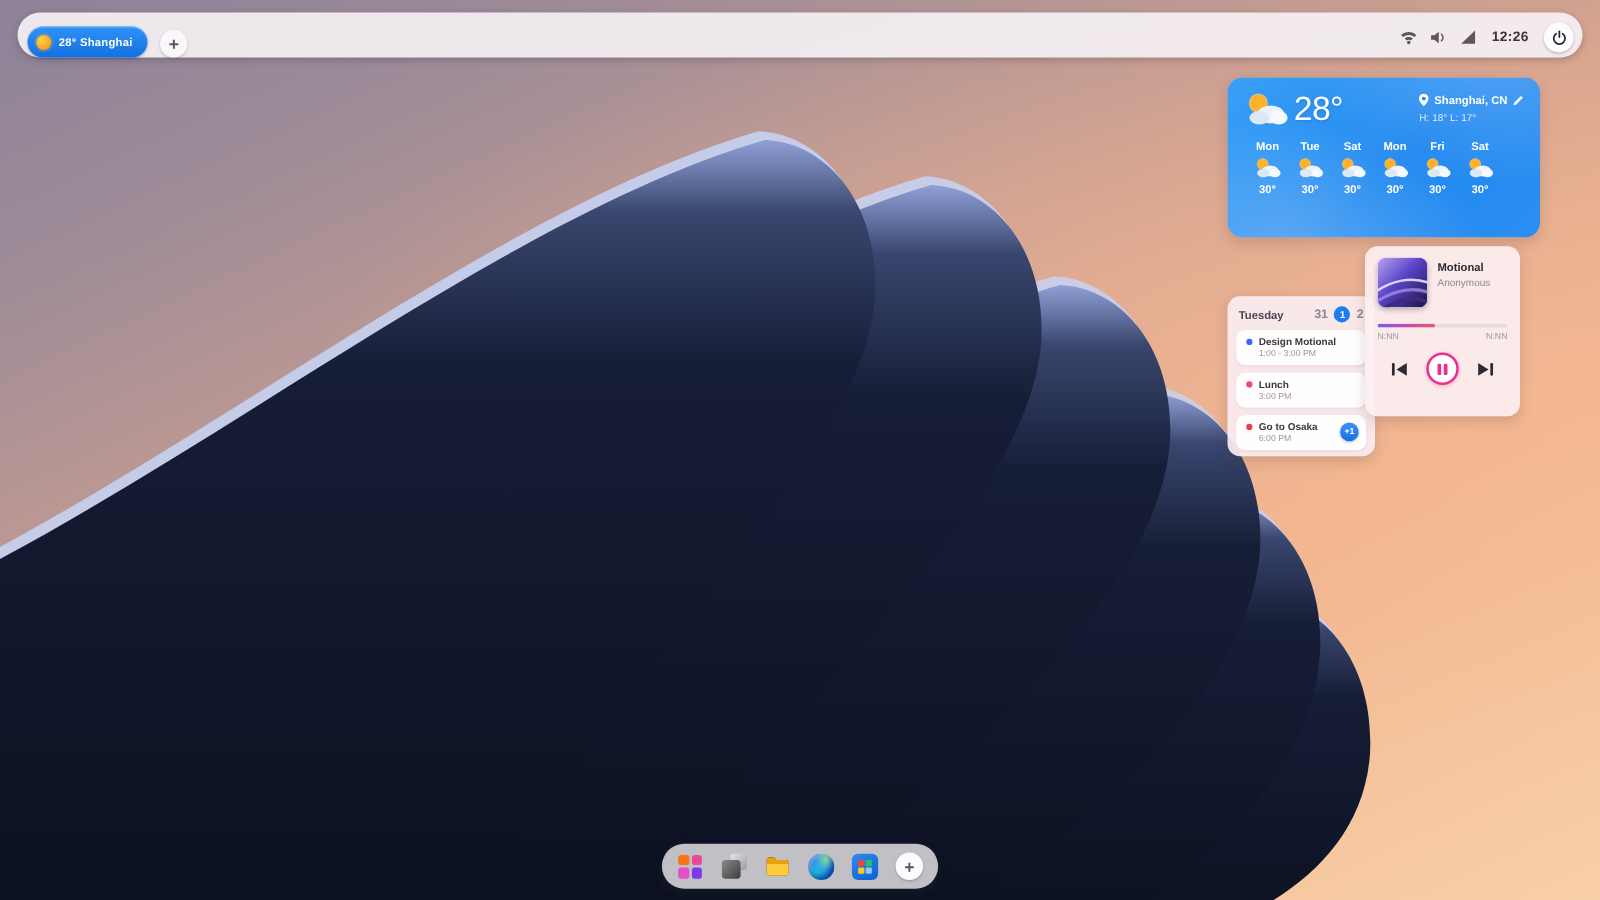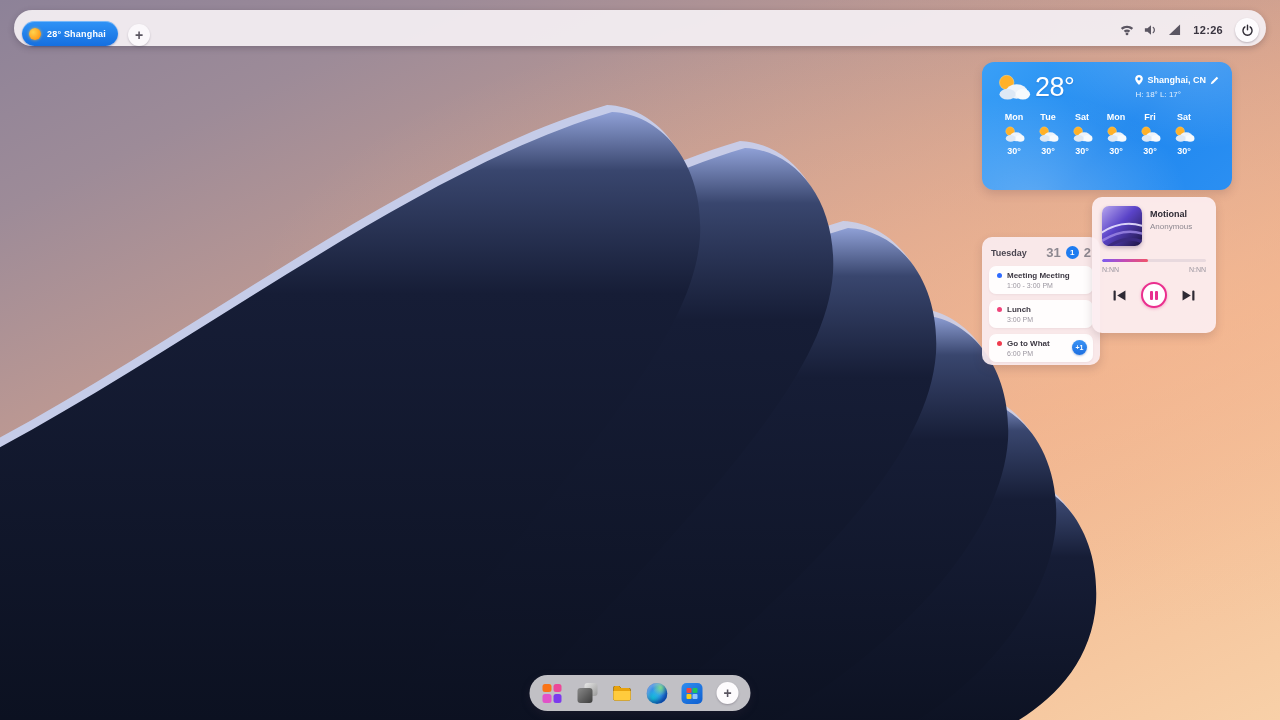--- a/index.html
+++ b/index.html
@@ -57,21 +57,21 @@
   .fc-col { display:flex; flex-direction:column; align-items:center; gap:3px; width:34px; }
   .fc-day { font-size:9px; font-weight:700; }
   .fc-temp { font-size:9px; font-weight:600; }
 
   
   .w-cal { right:180px; top:197px; width:118px; height:128px; border-radius:10px;
     background:rgba(250,236,240,.93); padding:8px 7px;margin-top:40px; }
   .cal-head { display:flex; align-items:center; padding:0 2px; }
   .cal-day { font-size:9px; font-weight:700; color:#4a4550; }
   .cal-dates { margin-left:auto; display:flex; align-items:center; gap:5px; }
-  .cal-date { font-size:13px; color:#8d8890; font-weight:600; }
+  .cal-date { font-size:10px; color:#8d8890; font-weight:600; }
   .cal-date.today { width:13px; height:13px; border-radius:50%; background:#1f7cf0; color:#fff;
     display:flex; align-items:center; justify-content:center; font-size:8px; }
   .ev { position:relative; background:rgba(255,255,255,.88); border-radius:7px; padding:5px 7px 5px 8px; margin-top:6px;
     box-shadow:0 1px 2px rgba(120,80,100,.08); cursor:pointer; }
   .ev-title-row { display:flex; align-items:center; gap:5px; }
   .ev-dot { width:5px; height:5px; border-radius:50%; flex:0 0 auto; }
   .ev-title { font-size:8px; font-weight:700; color:#3c3742; }
   .ev-time { font-size:7px; color:#9b96a0; margin:2px 0 0 10px; }
   .ev-badge { position:absolute; right:6px; bottom:7px; width:15px; height:15px; border-radius:50%;
     background:linear-gradient(180deg,#3b93f5,#1d6fe0); color:#fff; font-size:7px; font-weight:700;
@@ -275,35 +275,35 @@
     <span class="cal-day">Tuesday</span>
     <div class="cal-dates">
       <span class="cal-date">31</span>
       <span class="cal-date today">1</span>
       <span class="cal-date">2</span>
     </div>
   </div>
   <div class="ev">
     <div class="ev-title-row">
       <span class="ev-dot" style="background: rgb(47, 107, 255);"></span>
-      <span class="ev-title">Meeting Meeting</span>
+      <span class="ev-title">Design Motional</span>
     </div>
     <div class="ev-time">1:00 - 3:00 PM</div>
   </div>
   <div class="ev">
     <div class="ev-title-row">
       <span class="ev-dot" style="background: rgb(240, 67, 122);"></span>
       <span class="ev-title">Lunch</span>
     </div>
     <div class="ev-time">3:00 PM</div>
   </div>
   <div class="ev">
     <div class="ev-title-row">
       <span class="ev-dot" style="background: rgb(239, 59, 78);"></span>
-      <span class="ev-title">Go to What</span>
+      <span class="ev-title">Go to Osaka</span>
     </div>
     <div class="ev-time">6:00 PM</div>
     <div class="ev-badge">+1</div>
   </div>
 </div>
 
 <div class="widget w-music">
   <div class="mu-top">
     <div class="mu-art">
       <svg width="40" height="40" viewBox="0 0 40 40">

